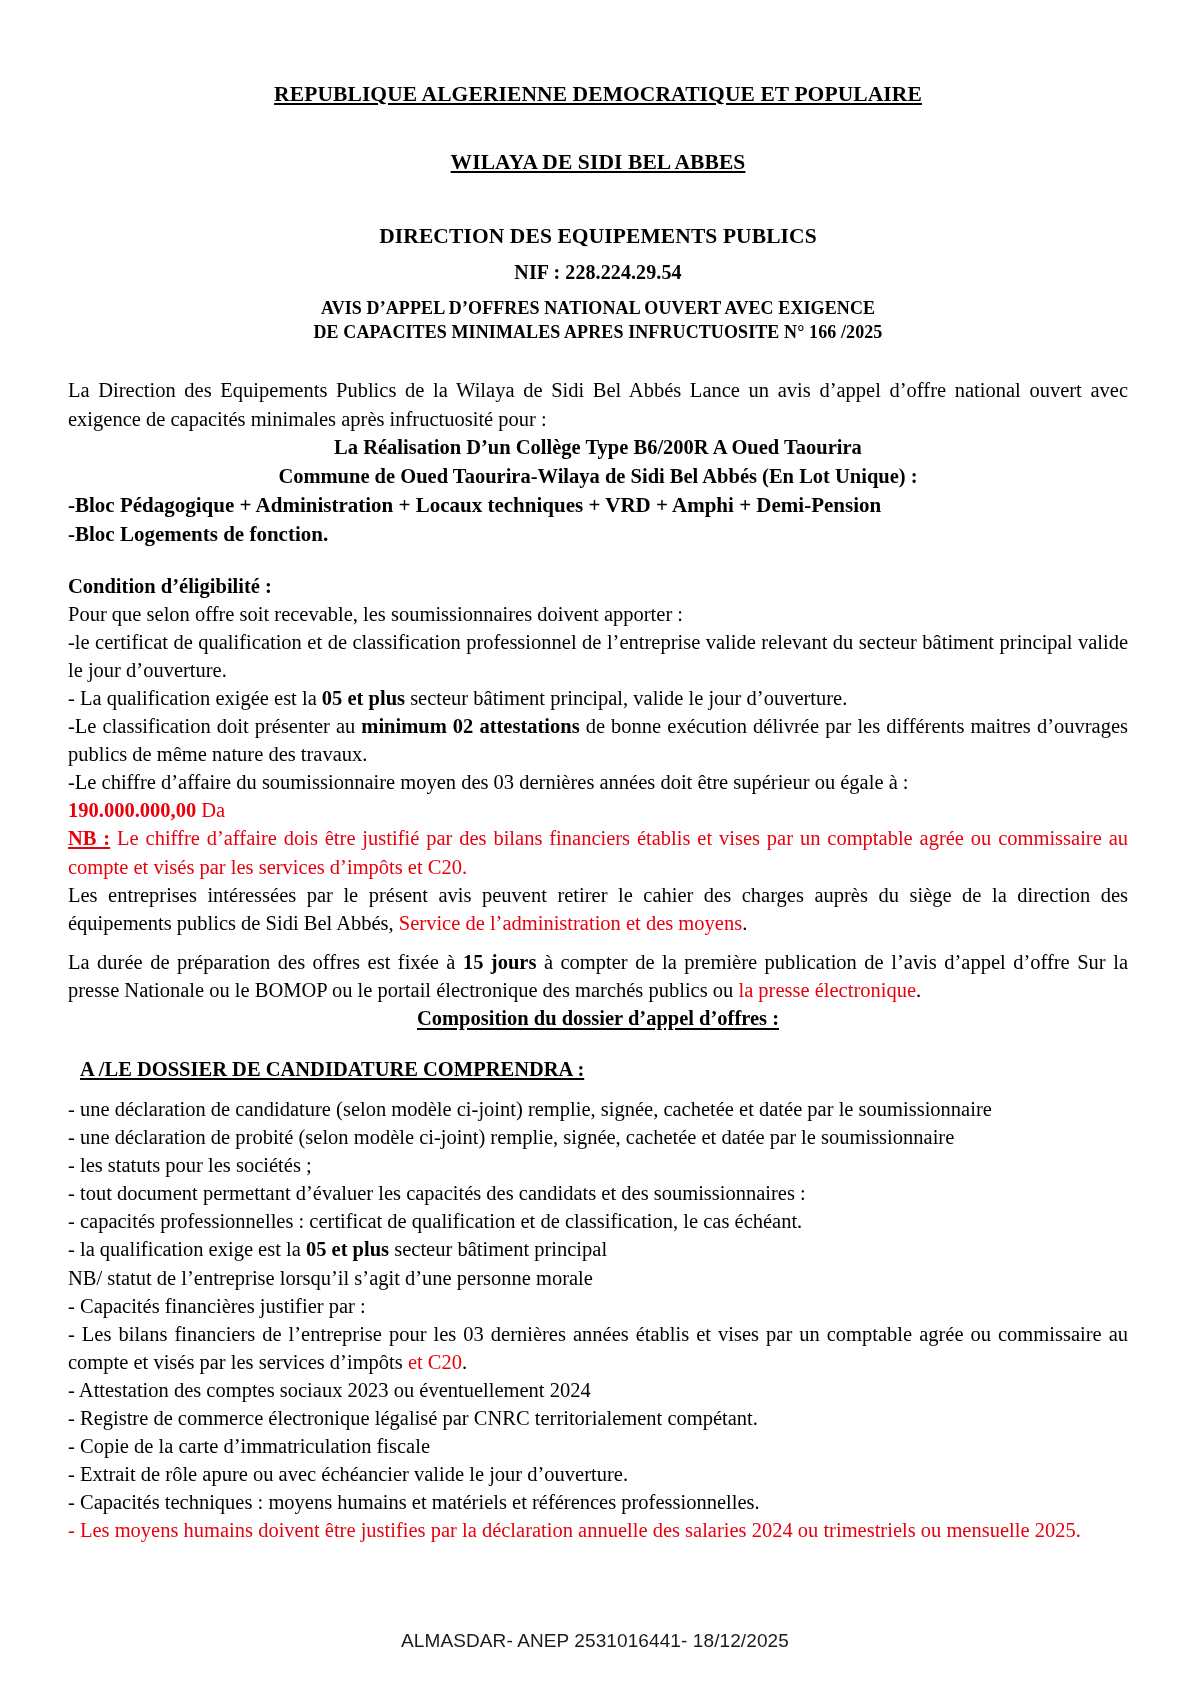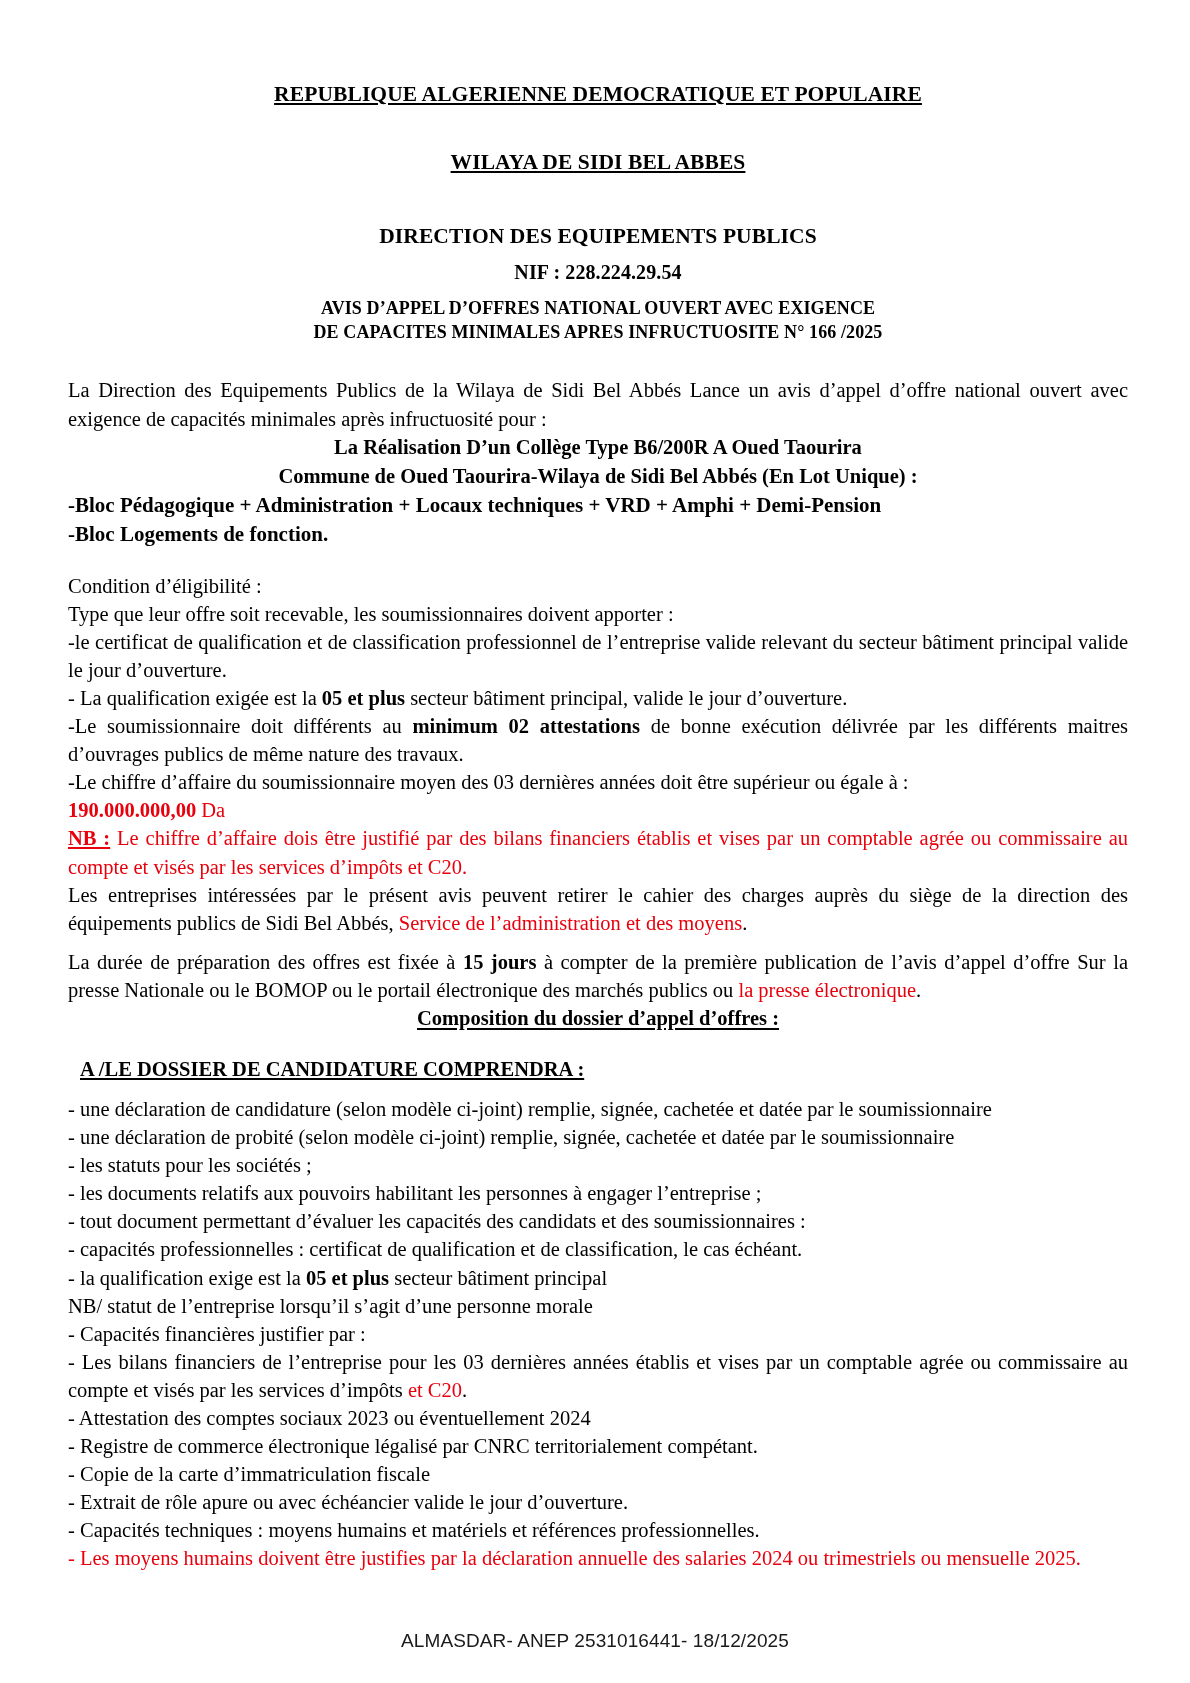--- a/index.html
+++ b/index.html
@@ -76,21 +76,21 @@
     line-height: 1.42;
   }
   .lot-line {
     font-weight: bold;
     font-size: 21px;
     margin: 0;
     text-align: left;
     line-height: 1.38;
   }
   .sec-head {
-    font-weight: normal;
+    font-weight: bold;
     font-size: 20.5px;
     margin: 0;
     text-align: left;
   }
   .sec-head-u {
     font-weight: bold;
     font-size: 20.5px;
     margin: 12px;
     text-align: left;
     text-decoration: underline;
@@ -148,26 +148,26 @@
       <p class="j">La Direction des Equipements Publics de la Wilaya de Sidi Bel Abbés Lance un avis d’appel d’offre national ouvert avec exigence de capacités minimales après infructuosité pour :</p>
 
       <p class="centered-bold">La Réalisation D’un Collège Type B6/200R A Oued Taourira</p>
       <p class="centered-bold">Commune de Oued Taourira-Wilaya de Sidi Bel Abbés (En Lot Unique) :</p>
       <p class="lot-line">-Bloc Pédagogique + Administration + Locaux techniques + VRD + Amphi + Demi-Pension</p>
       <p class="lot-line">-Bloc Logements de fonction.</p>
 
       <div class="gap-md"></div>
 
       <p class="sec-head">Condition d’éligibilité :</p>
-      <p class="l">Type que leur offre soit recevable, les soumissionnaires doivent apporter :</p>
+      <p class="l">Pour que selon offre soit recevable, les soumissionnaires doivent apporter :</p>
       <p class="j">-le certificat de qualification et de classification professionnel de l’entreprise valide relevant du secteur bâtiment principal valide le jour d’ouverture.</p>
 
       <p class="l"><span>- La qualification exigée est la </span><span class="b">05 et plus</span><span> secteur bâtiment principal, valide le jour d’ouverture.</span></p>
 
-      <p class="j"><span>-Le soumissionnaire doit différents au </span><span class="b">minimum 02 attestations</span><span> de bonne exécution délivrée par les différents maitres d’ouvrages publics de même nature des travaux.</span></p>
+      <p class="j"><span>-Le classification doit présenter au </span><span class="b">minimum 02 attestations</span><span> de bonne exécution délivrée par les différents maitres d’ouvrages publics de même nature des travaux.</span></p>
 
       <p class="l">-Le chiffre d’affaire du soumissionnaire moyen des 03 dernières années doit être supérieur ou égale à :</p>
 
       <p class="l"><span class="b red">190.000.000,00</span><span class="red"> Da</span></p>
 
       <p class="j"><span class="b red u">NB :</span><span class="red"> Le chiffre d’affaire dois être justifié par des bilans financiers établis et vises par un comptable agrée ou commissaire au compte et visés par les services d’impôts et C20.</span></p>
 
       <p class="j"><span>Les entreprises intéressées par le présent avis peuvent retirer le cahier des charges auprès du siège de la direction des équipements publics de Sidi Bel Abbés, </span><span class="red">Service de l’administration et des moyens</span><span>.</span></p>
 
       <div class="gap-sm"></div>
@@ -176,21 +176,20 @@
 
       <p class="compo-head"><span>Composition du dossier d’appel d’offres :</span></p>
 
       <div class="gap-sm"></div>
 
       <p class="sec-head-u">A /LE DOSSIER DE CANDIDATURE COMPRENDRA :</p>
 
       <p class="l">- une déclaration de candidature (selon modèle ci-joint) remplie, signée, cachetée et datée par le soumissionnaire</p>
       <p class="l">- une déclaration de probité (selon modèle ci-joint) remplie, signée, cachetée et datée par le soumissionnaire</p>
       <p class="l">- les statuts pour les sociétés ;</p>
-      <p class="l">- les documents relatifs aux pouvoirs habilitant les personnes à engager l’entreprise ;</p>
       <p class="l">- tout document permettant d’évaluer les capacités des candidats et des soumissionnaires :</p>
       <p class="l">- capacités professionnelles : certificat de qualification et de classification, le cas échéant.</p>
 
 
       <p class="l"><span>- la qualification exige est la </span><span class="b">05 et plus</span><span> secteur bâtiment principal</span></p>
 
       <p class="l">NB/ statut de l’entreprise lorsqu’il s’agit d’une personne morale</p>
       <p class="l">- Capacités financières justifier par :</p>
 
       <p class="j"><span>- Les bilans financiers de l’entreprise pour les 03 dernières années établis et vises par un comptable agrée ou commissaire au compte et visés par les services d’impôts </span><span class="red">et C20</span><span>.</span></p>

